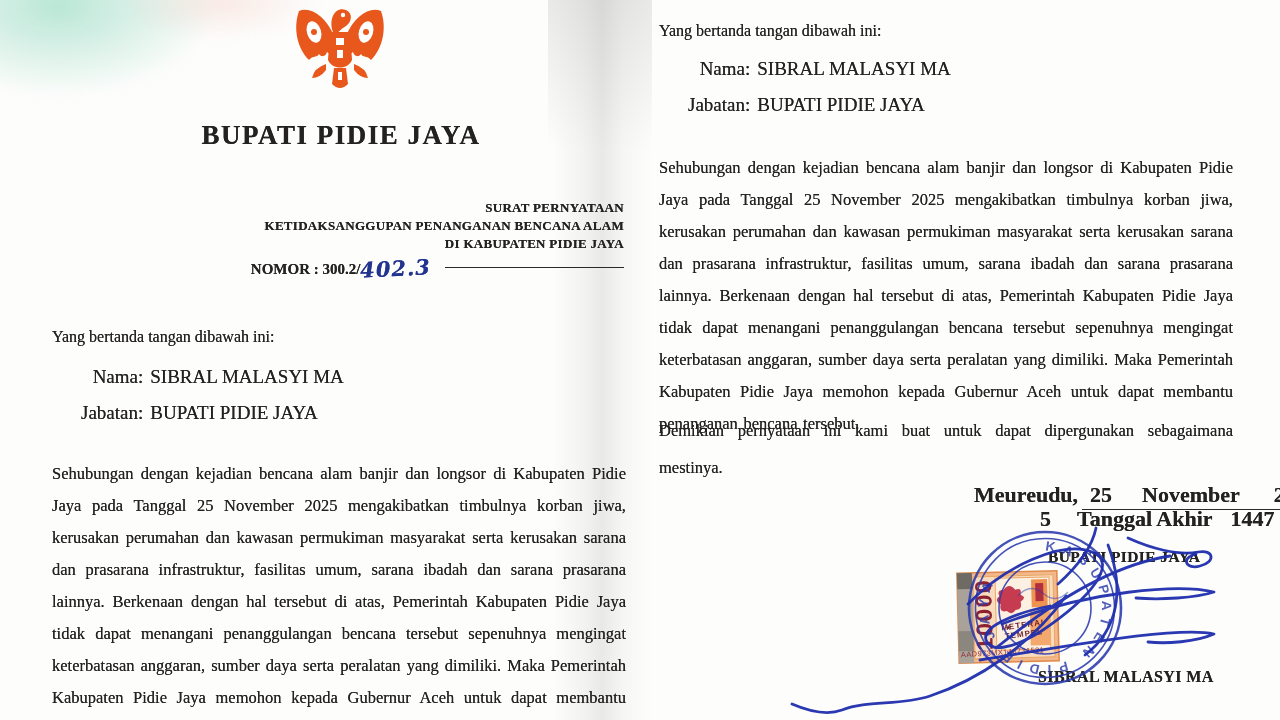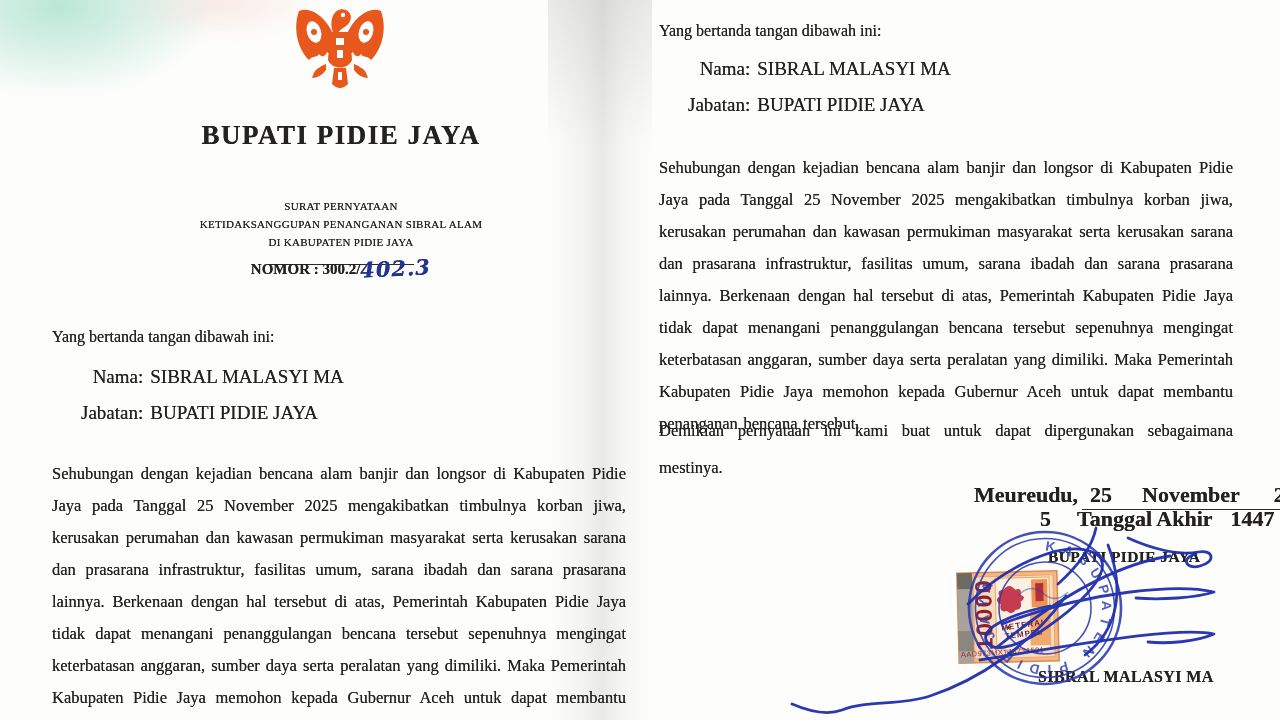--- a/index.html
+++ b/index.html
@@ -18,21 +18,21 @@
     filter:blur(4px);}
   .seam{position:absolute;left:552px;top:0;width:100px;height:720px;
     background:linear-gradient(90deg, rgba(118,118,112,0) 0%, rgba(118,118,112,.08) 32%,
       rgba(118,118,112,.15) 50%, rgba(118,118,112,.05) 72%, rgba(118,118,112,0) 100%);}
   .seam-top{position:absolute;left:548px;top:0;width:104px;height:150px;
     background:linear-gradient(180deg, rgba(110,110,104,.14), rgba(110,110,104,0));}
 
   .txt{position:absolute;text-shadow:0 0 .55px rgba(38,36,32,.85);}
   .office-title{left:58px;top:120px;width:566px;text-align:center;
     font-size:27px;font-weight:700;letter-spacing:1.5px;}
-  .lt{left:58px;width:566px;text-align:center;font-size:11px;font-weight:400;letter-spacing:.3px;}
+  .lt{left:58px;width:566px;text-align:right;font-size:13px;font-weight:700;letter-spacing:.3px;}
   .lt1{top:200px;} .lt2{top:218px;} .lt3{top:236px;}
   .lt3 span{border-bottom:1.7px solid #2a2925;padding-bottom:16px;margin-top:12px;}
   .nomor{left:58px;top:254px;width:566px;text-align:center;font-size:15px;font-weight:700;}
   .hand{display:inline-block;font-family:"DejaVu Serif",serif;font-style:italic;font-weight:700;
     font-size:21px;color:#22348f;transform:rotate(-3deg) translateY(2px);letter-spacing:1px;
     text-shadow:0 0 .4px rgba(34,52,143,.9);}
 
   .opening{font-size:16px;}
   .op-l{left:52px;top:328px;} .op-r{left:659px;top:22px;}
   .frow{font-size:19px;text-align:right;}
@@ -95,21 +95,21 @@
         <circle cx="53" cy="13" r="2.2"></circle>
         <rect x="46" y="36" width="8" height="7"></rect>
         <rect x="47" y="48" width="6" height="8"></rect>
         <rect x="48" y="70" width="4" height="8"></rect>
       </g>
     </svg>
 
     <div class="txt office-title">BUPATI PIDIE JAYA</div>
 
     <div class="txt lt lt1">SURAT PERNYATAAN</div>
-    <div class="txt lt lt2">KETIDAKSANGGUPAN PENANGANAN SIBRAL ALAM</div>
+    <div class="txt lt lt2">KETIDAKSANGGUPAN PENANGANAN BENCANA ALAM</div>
     <div class="txt lt lt3"><span>DI KABUPATEN PIDIE JAYA</span></div>
     <div class="txt nomor"><span>NOMOR : 300.2/</span><span class="hand">402.3</span></div>
 
     <div class="txt opening op-l">Yang bertanda tangan dibawah ini:</div>
 
     <div class="txt frow n-l">
       <span class="flabel">Nama</span><span class="fsep">:</span><span>SIBRAL MALASYI MA</span>
     </div>
     <div class="txt frow j-l">
       <span class="flabel">Jabatan</span><span class="fsep">:</span><span>BUPATI PIDIE JAYA</span>

